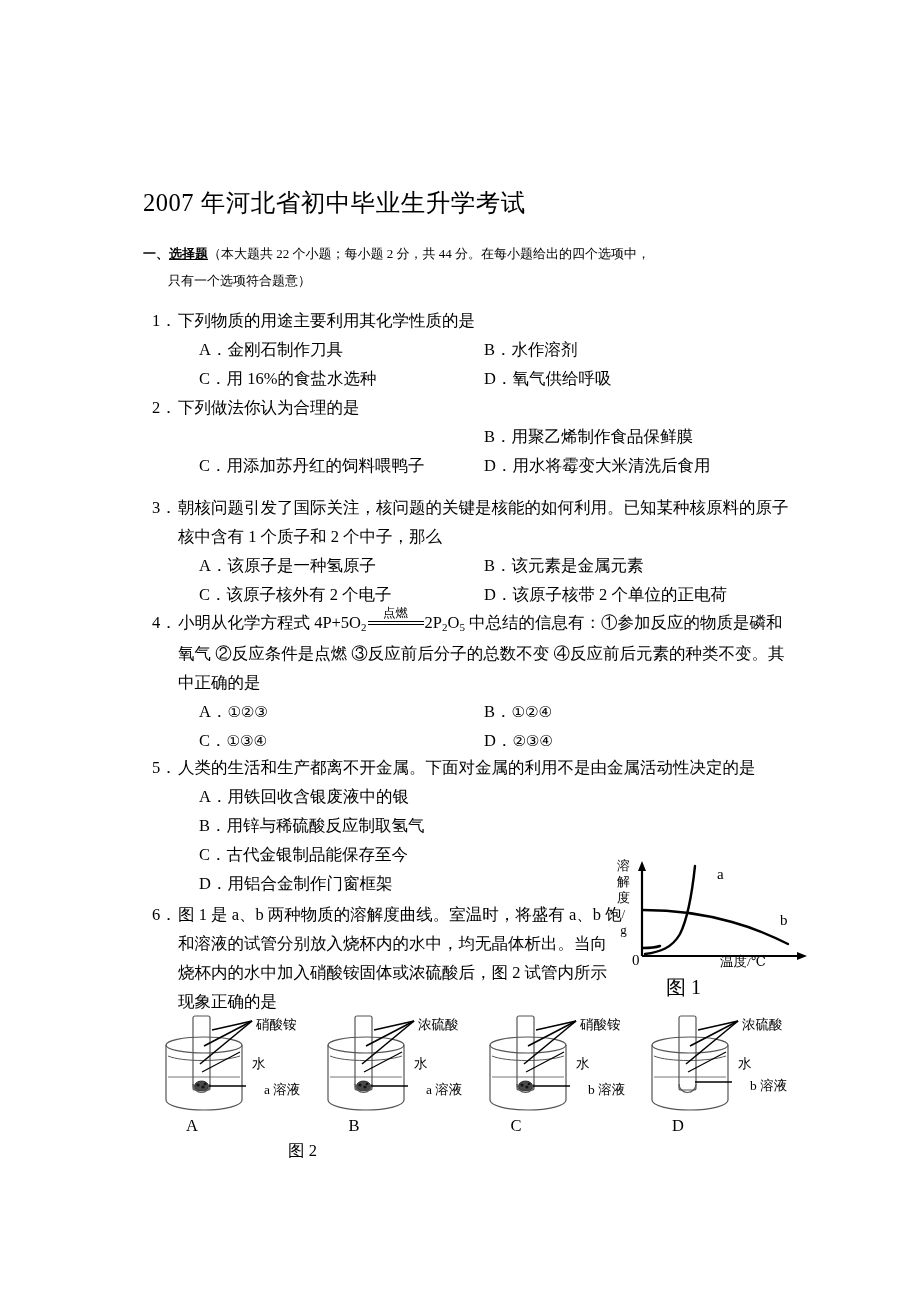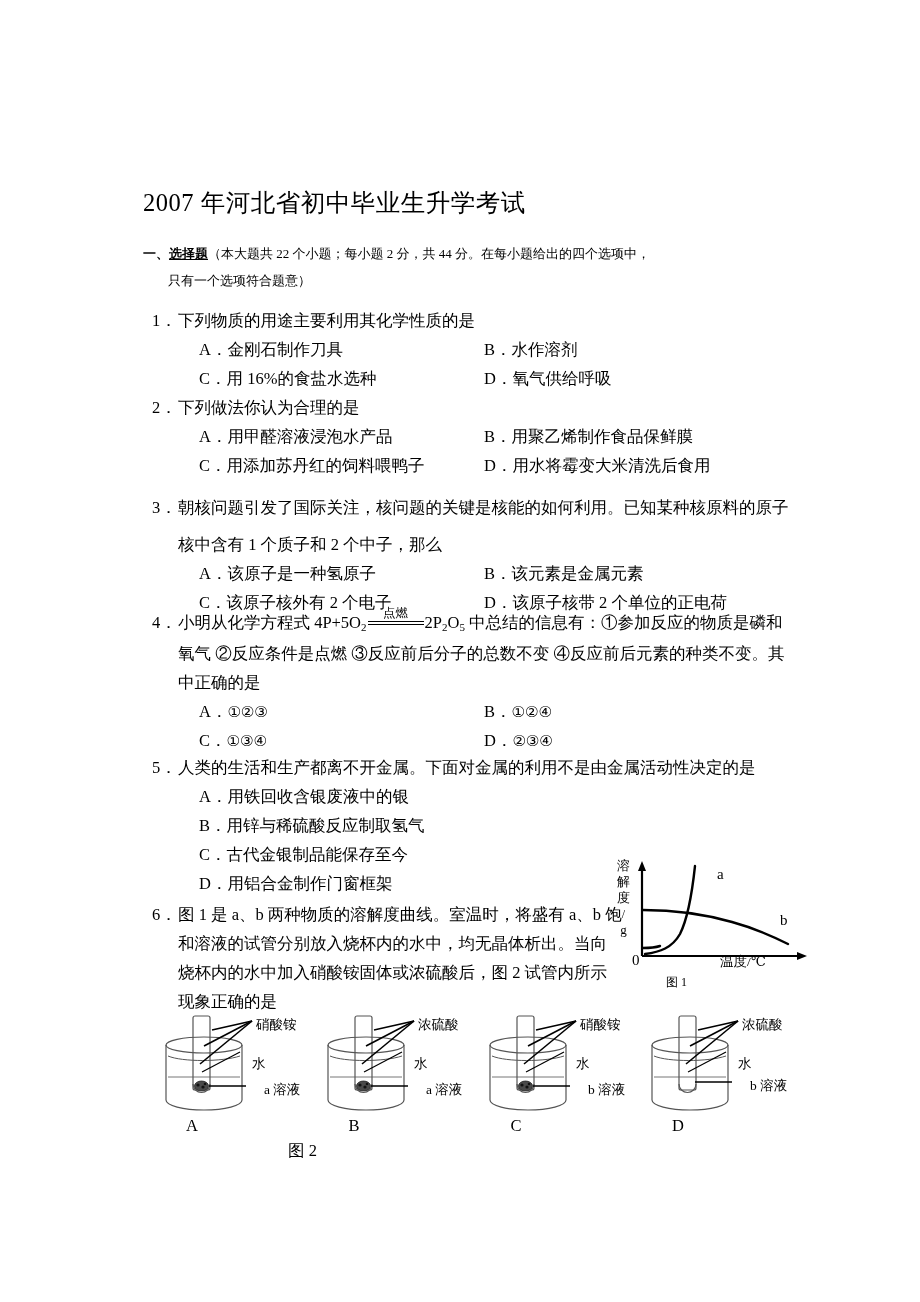--- a/index.html
+++ b/index.html
@@ -174,21 +174,21 @@
   .fig1 .curve-b-label {
     position: absolute;
     left: 168px;
     top: 56px;
     font-size: 15px;
   }
   .fig1 .fig1-cap {
     position: absolute;
     left: 54px;
     top: 118px;
-    font-size: 12px;
+    font-size: 20px;
     white-space: nowrap;
   }
 
   
   .fig2 {
     position: absolute;
     left: 160px;
     top: 1012px;
     width: 660px;
     height: 140px;
@@ -265,34 +265,33 @@
       <span class="opt opt-c"><span class="olabel">C．</span><span>用 16%的食盐水选种</span></span>
       <span class="opt opt-d"><span class="olabel">D．</span><span>氧气供给呼吸</span></span>
     </div>
   </div>
 
   <div class="q" style="left:152px; top:393px; width:650px;">
     <div class="q-stem">
       <span class="q-num">2．</span><span class="q-stem-text">下列做法你认为合理的是</span>
     </div>
     <div class="opt-row">
-      <span class="opt opt-a"><span class="olabel">A．</span><span>用甲醛溶液浸泡水产品</span></span>
       <span class="opt opt-b"><span class="olabel">B．</span><span>用聚乙烯制作食品保鲜膜</span></span>
     </div>
     <div class="opt-row">
       <span class="opt opt-d"><span class="olabel">D．</span><span>用水将霉变大米清洗后食用</span></span>
       <span class="opt opt-c"><span class="olabel">C．</span><span>用添加苏丹红的饲料喂鸭子</span></span>
     </div>
   </div>
 
   <div class="q" style="left:152px; top:493px; width:660px;">
     <div class="q-stem">
       <span class="q-num">3．</span><span class="q-stem-text">朝核问题引发了国际关注，核问题的关键是核能的如何利用。已知某种核原料的原子</span>
     </div>
-    <div style="padding-left:26px;margin-top:8px;">
+    <div style="padding-left:26px;">
       <span>核中含有 1 个质子和 2 个中子，那么</span>
     </div>
     <div class="opt-row">
       <span class="opt opt-a"><span class="olabel">A．</span><span>该原子是一种氢原子</span></span>
       <span class="opt opt-b"><span class="olabel">B．</span><span>该元素是金属元素</span></span>
     </div>
     <div class="opt-row">
       <span class="opt opt-c"><span class="olabel">C．</span><span>该原子核外有 2 个电子</span></span>
       <span class="opt opt-d"><span class="olabel">D．</span><span>该原子核带 2 个单位的正电荷</span></span>
     </div>

